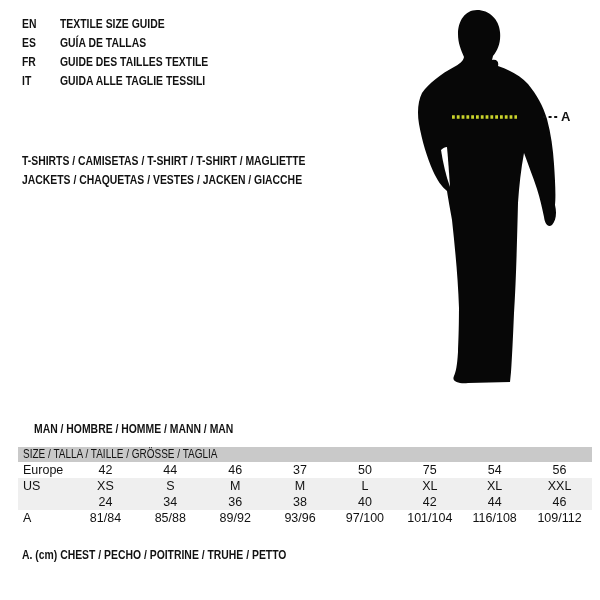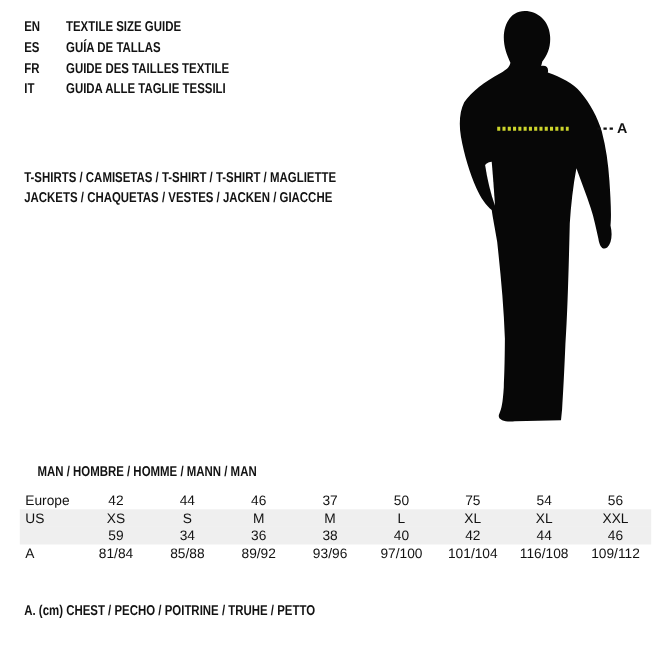--- a/index.html
+++ b/index.html
@@ -74,20 +74,21 @@
          C458,21 465,10 477,10 Z" fill="#070707"></path>
     <path fill="#ffffff" d="M441,150 C443,163 446,176 450,187 C449,172 448,158 447,147 C445,147 443,148 441,150 Z"></path>
     <line x1="452" y1="117" x2="517" y2="117" stroke-width="3.5" stroke-dasharray="2.8 2" stroke="#cbd42c"></line>
     <line x1="543" y1="117" x2="559" y2="117" stroke-width="2" stroke-dasharray="3 2.6" stroke="#111111"></line>
   </svg>
   <span class="measure-a">A</span>
 
   <div class="man-title"><span class="cond">MAN / HOMBRE / HOMME / MANN / MAN</span></div>
 
   <div class="size-table">
+    <div class="thead"><span class="cond">SIZE / TALLA / TAILLE / GRÖSSE / TAGLIA</span></div>
 
     <div class="trow">
       <span class="tlabel">Europe</span>
       <span class="tcell">42</span>
       <span class="tcell">44</span>
       <span class="tcell">46</span>
       <span class="tcell">37</span>
       <span class="tcell">50</span>
       <span class="tcell">75</span>
       <span class="tcell">54</span>
@@ -101,21 +102,21 @@
       <span class="tcell">M</span>
       <span class="tcell">M</span>
       <span class="tcell">L</span>
       <span class="tcell">XL</span>
       <span class="tcell">XL</span>
       <span class="tcell">XXL</span>
     </div>
 
     <div class="trow shaded">
       <span class="tlabel"></span>
-      <span class="tcell">59</span>
+      <span class="tcell">24</span>
       <span class="tcell">34</span>
       <span class="tcell">36</span>
       <span class="tcell">38</span>
       <span class="tcell">40</span>
       <span class="tcell">42</span>
       <span class="tcell">44</span>
       <span class="tcell">46</span>
     </div>
 
     <div class="trow">

